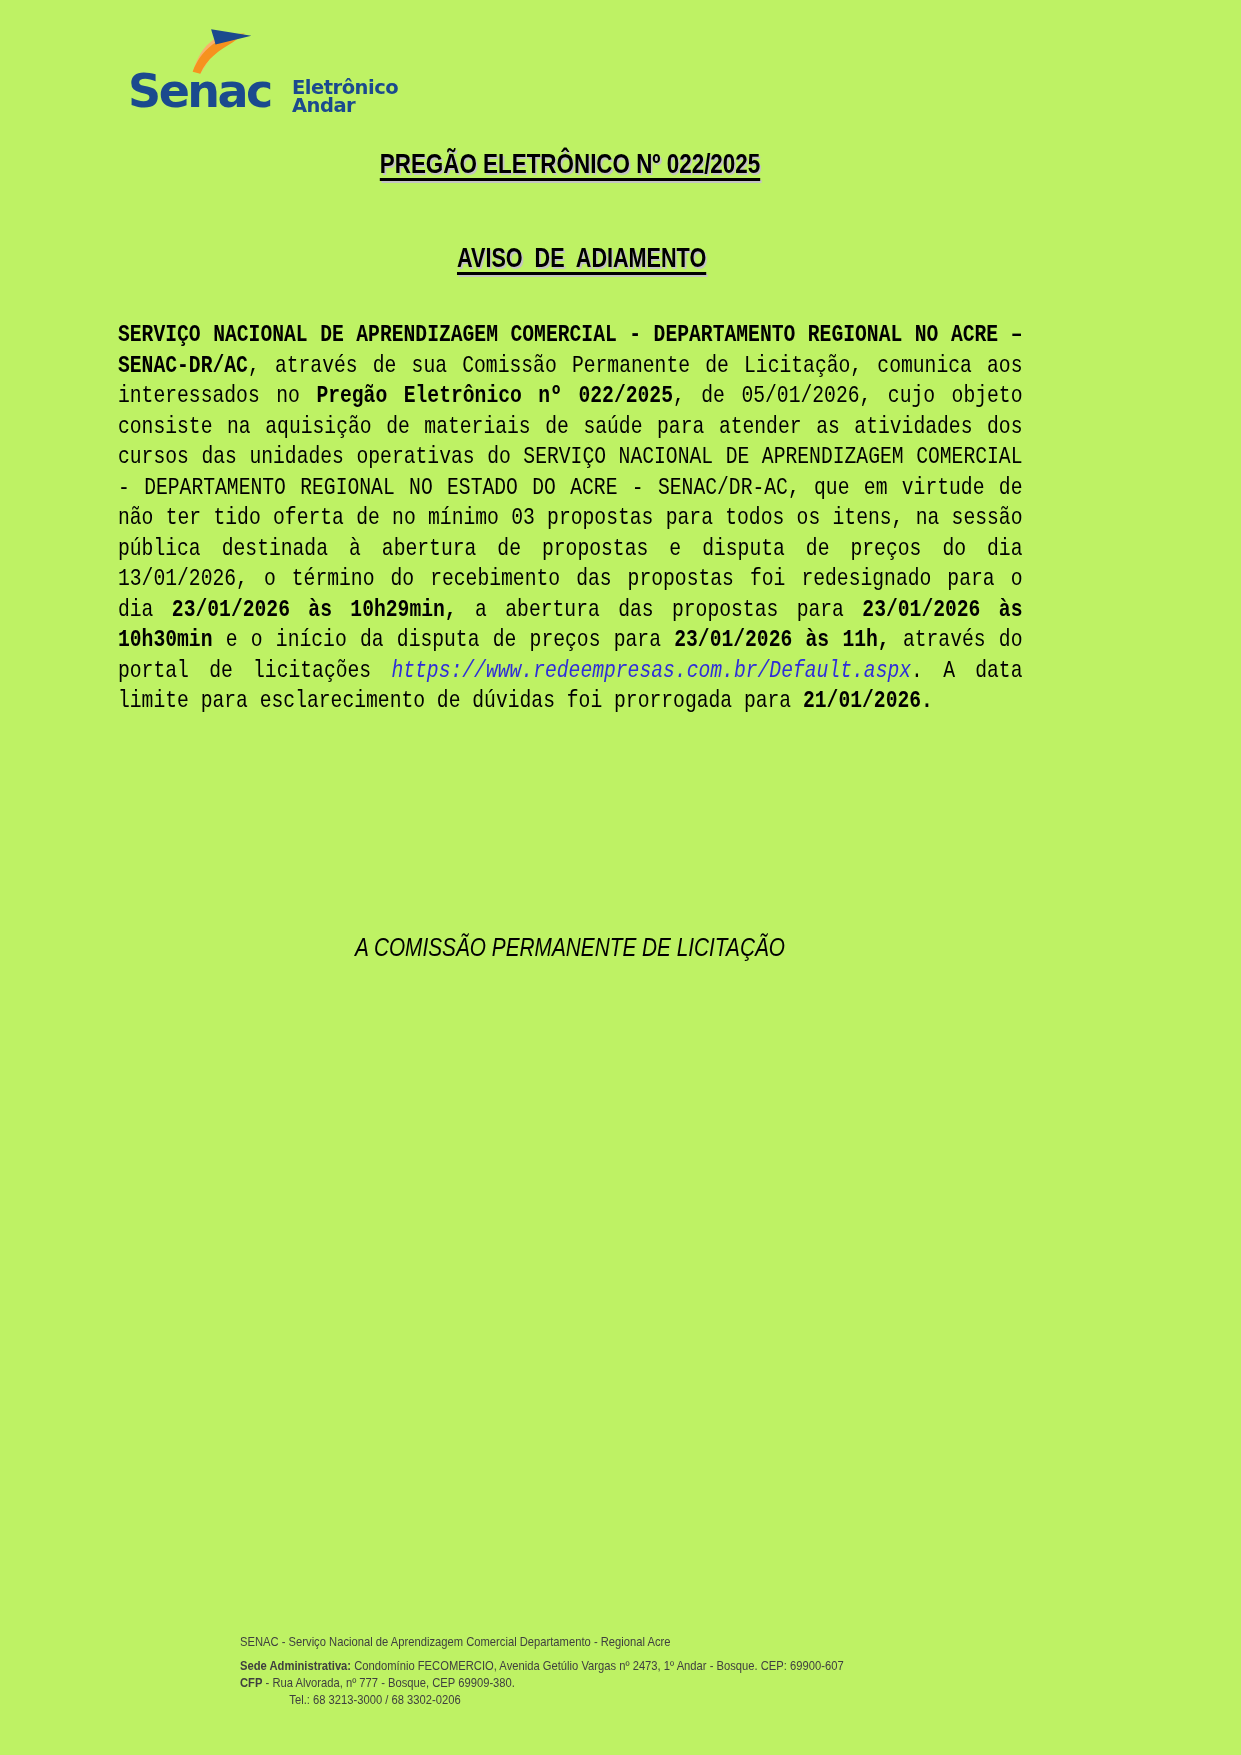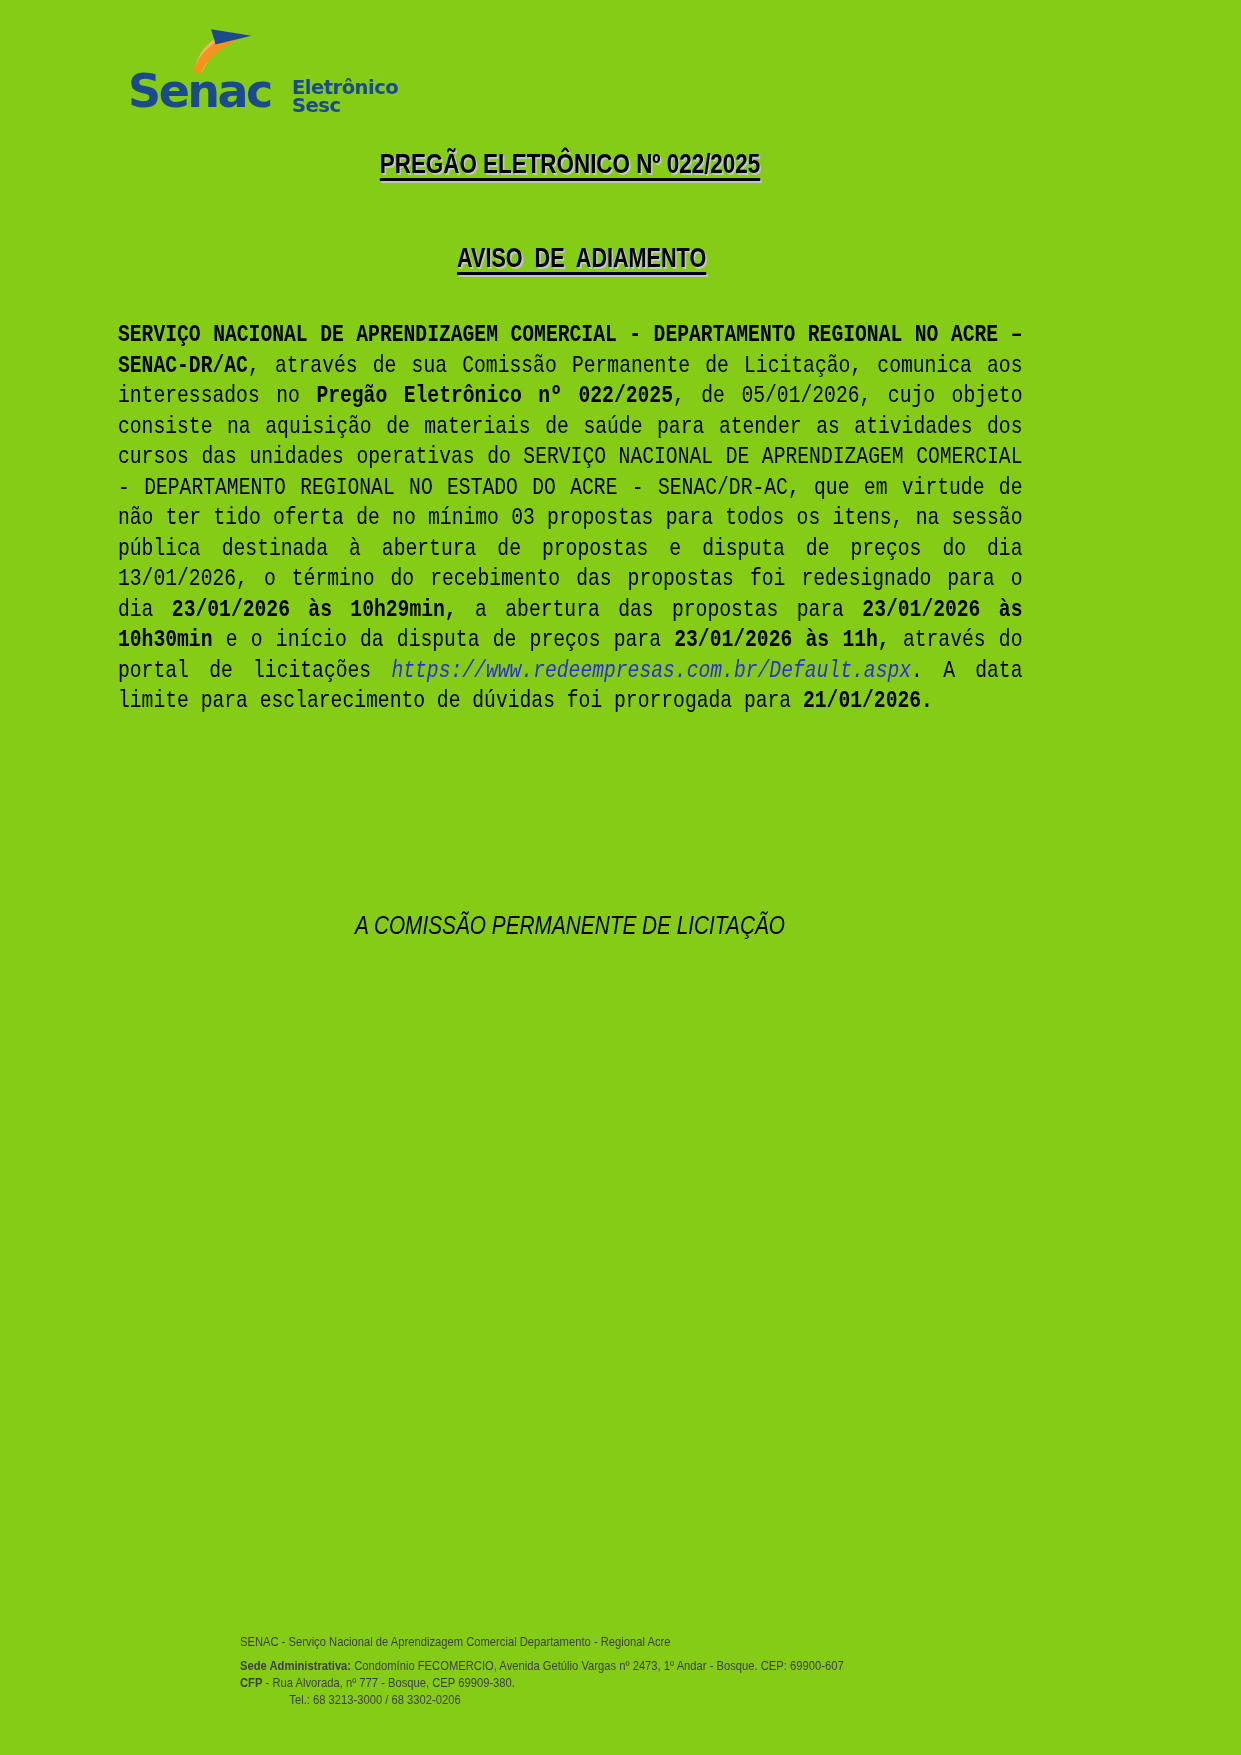--- a/index.html
+++ b/index.html
@@ -1,17 +1,17 @@
 <!DOCTYPE html>
 <html style="--logo-blue: #1B4A8E; --logo-orange: #F6921E; --logo-orange-light: #F9B26B; --link-color: #2E2ED8;"><head>
 <meta charset="utf-8">
 <style>
   html,body { margin:0; padding:0; background:#ffffff; }
   .page {
-    position:relative; width:1241px; height:1755px; background:#84cc16;
+    position:relative; width:1241px; height:1755px; background:#bef264;
     font-family:"Liberation Sans", sans-serif; color:#000; overflow:hidden;
   }
   
   .narrowL { transform:scaleX(0.82); transform-origin:0 0; width:121.95%; }
   .narrowC { transform:scaleX(0.80); transform-origin:50% 0; }
   .narrowR { transform:scaleX(0.82); transform-origin:100% 0; width:121.95%; margin-left:-21.95%; }
   .narrowF { transform:scaleX(0.85); transform-origin:0 0; width:117.6%; }
 
   
   .logo { position:absolute; left:126px; top:26px; width:300px; height:98px; }
@@ -47,21 +47,21 @@
     width:1103px; font-size:24px; line-height:30.5px; text-align:justify;
   }
   .body-par .bold { font-weight:bold; }
   .body-par .link { font-style:italic; color:var(--link-color); }
 
   
   .dateline-wrap { position:absolute; left:118px; top:800px; width:904px; text-align:right; font-size:24px; }
 
   
   .signature-wrap {
-    position:absolute; left:118px; top:910px; width:904px; text-align:center;
+    position:absolute; left:118px; top:932px; width:904px; text-align:center;
     font-style:italic; font-size:26px;
   }
 
   
   .footer { position:absolute; left:240px; top:1633px; width:660px; color:#3f3f3f; }
   .footer-inner { font-size:13.2px; line-height:17px; }
   .footer-line1 { margin-bottom:7px; }
   .footer-line4 { margin-left:58px; }
   .fbold { font-weight:bold; }
 </style>
@@ -72,21 +72,21 @@
 
   <div class="logo">
     <svg class="logo-swoosh" viewBox="0 0 62 46" aria-hidden="true">
       <path fill="var(--logo-orange-light)" d="M5 40 C9 26 17 15 29 9 L21 28 L11 44 Z"></path>
       <path fill="var(--logo-orange)" d="M4 42 C12 22 28 8 52 7 L41 15 C29 22 17 30 11 44 Z"></path>
       <path fill="var(--logo-blue)" d="M21 3 L58 9 L25 17 C24 12 22 7 21 3 Z"></path>
     </svg>
     <div class="logo-word">Senac</div>
     <div class="logo-sub">
       <div>Eletrônico</div>
-      <div>Sesc</div>
+      <div>Andar</div>
     </div>
   </div>
 
   <div class="doc-title narrowC">
     <span class="shadowed">PREGÃO ELETRÔNICO Nº 022/2025</span>
   </div>
 
   <div class="doc-subtitle narrowC">
     <span class="shadowed">AVISO  DE  ADIAMENTO</span>
   </div>

